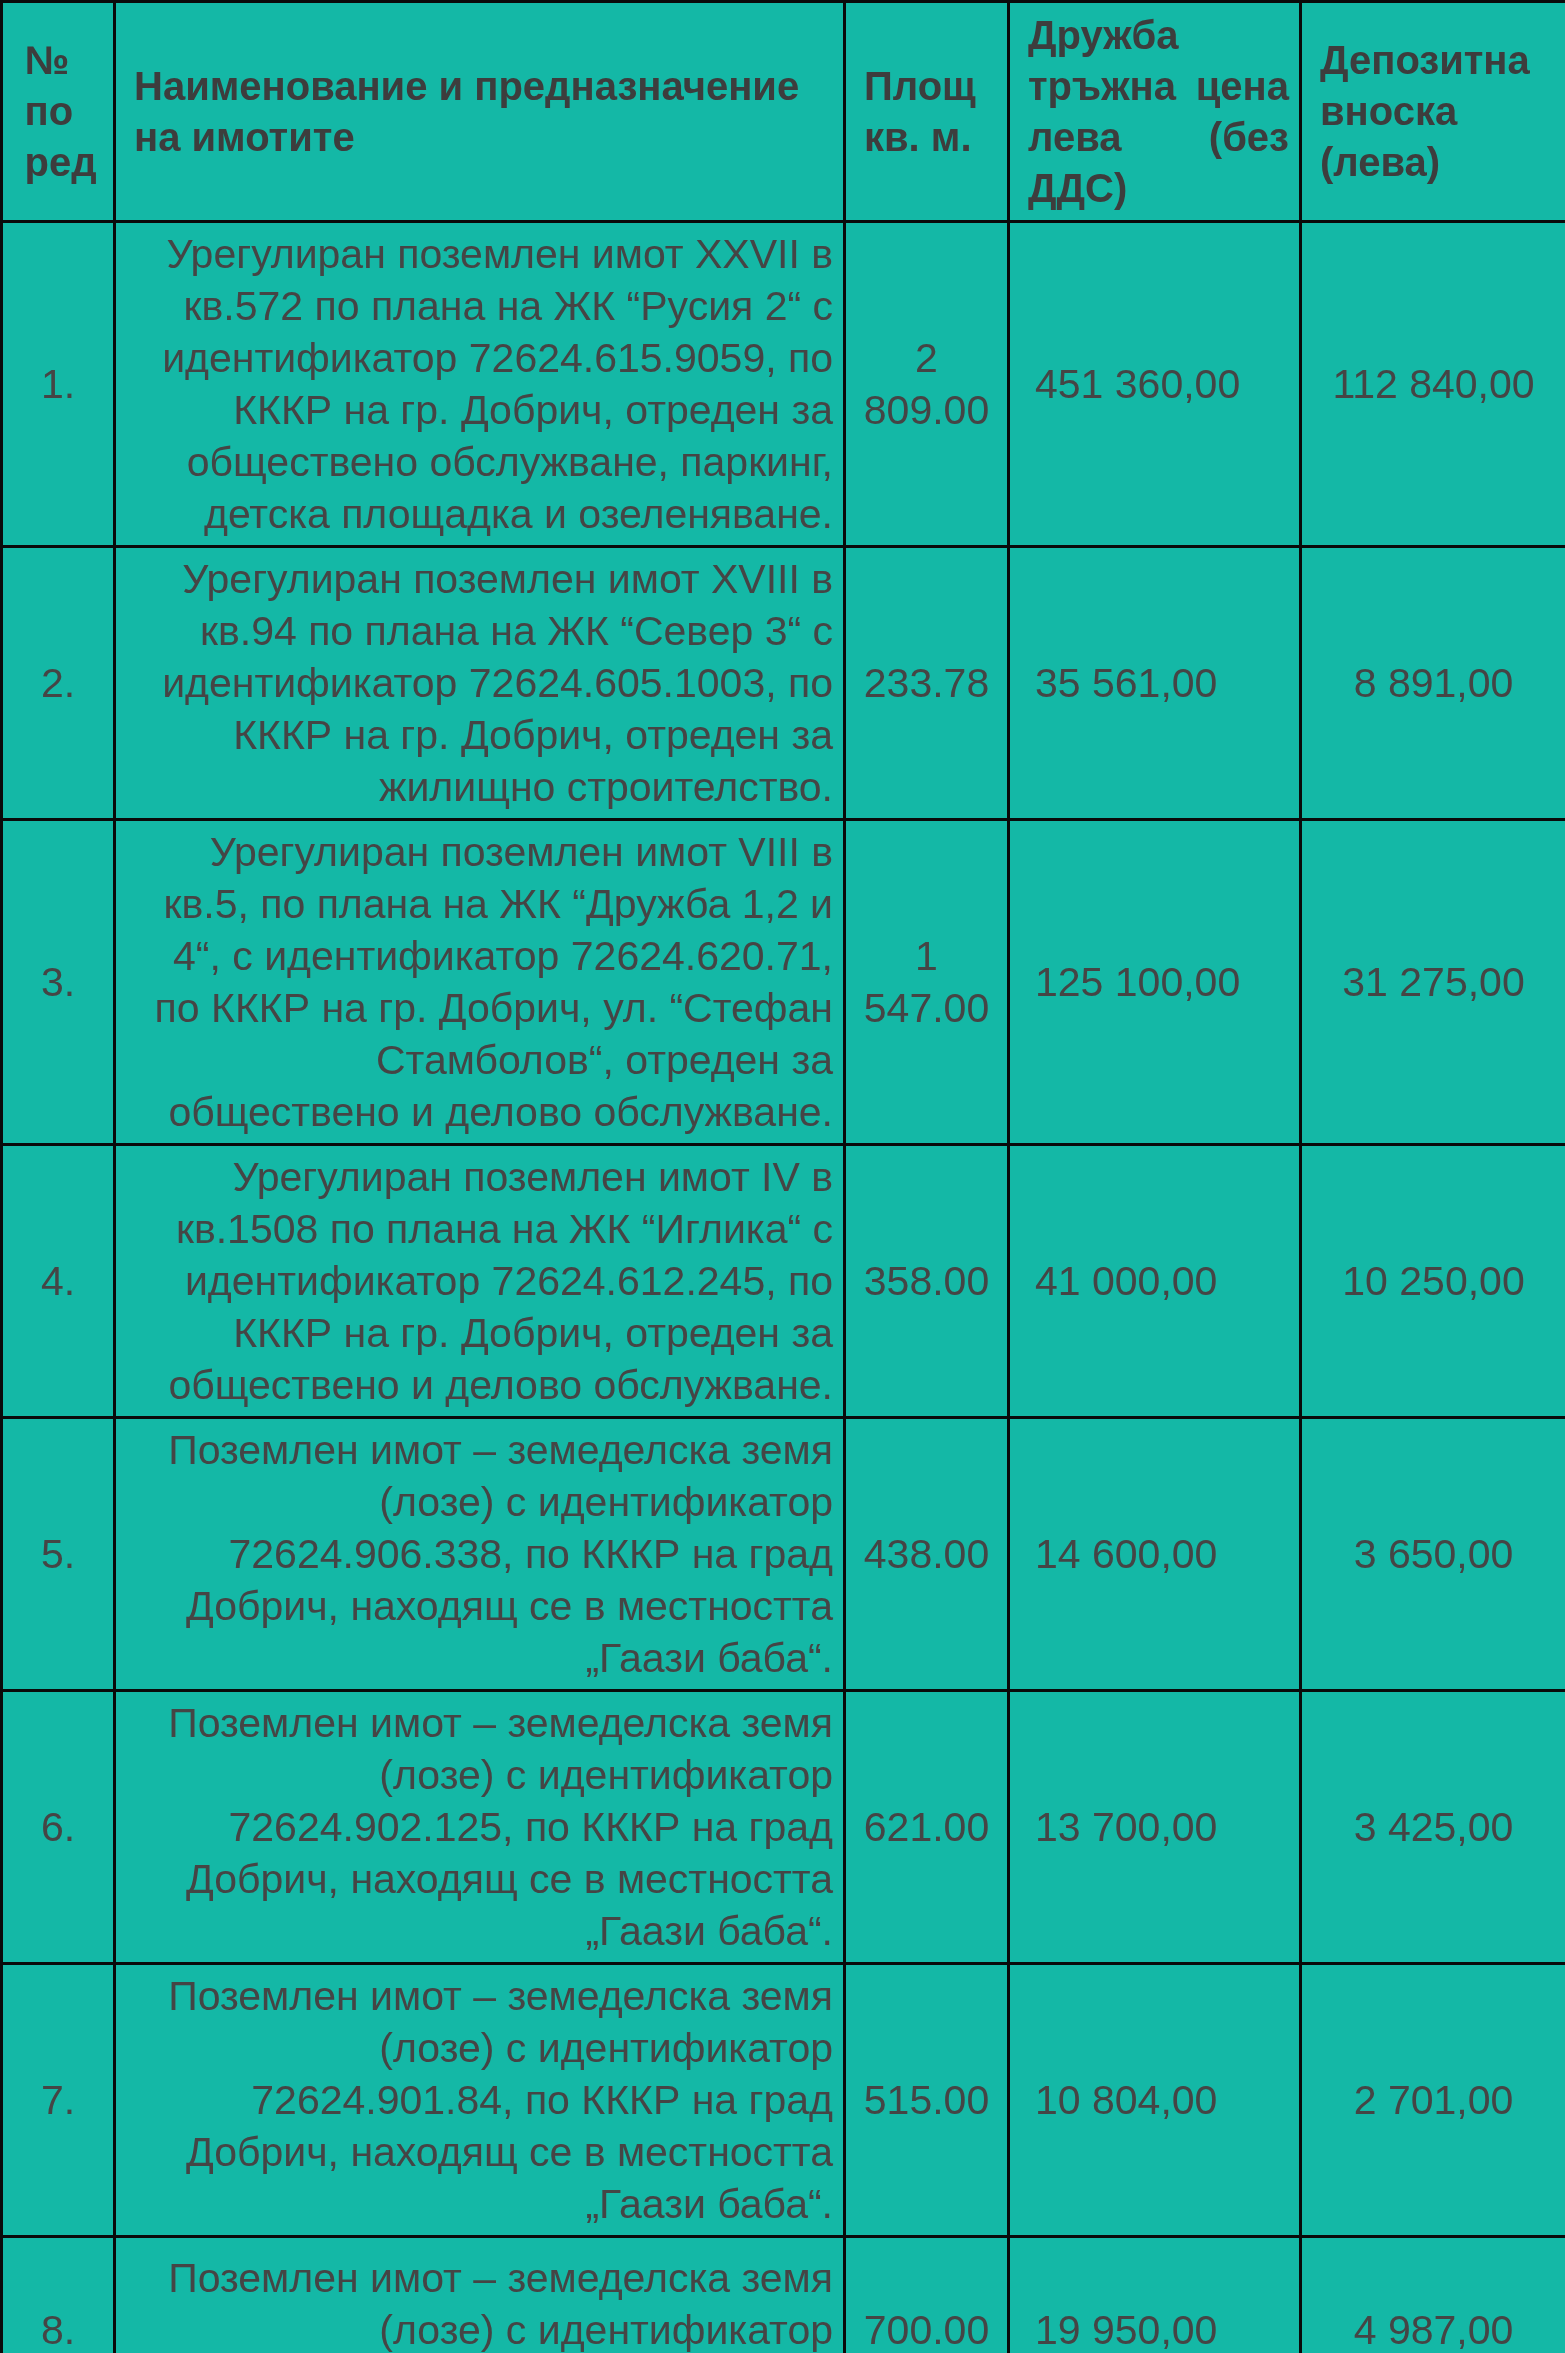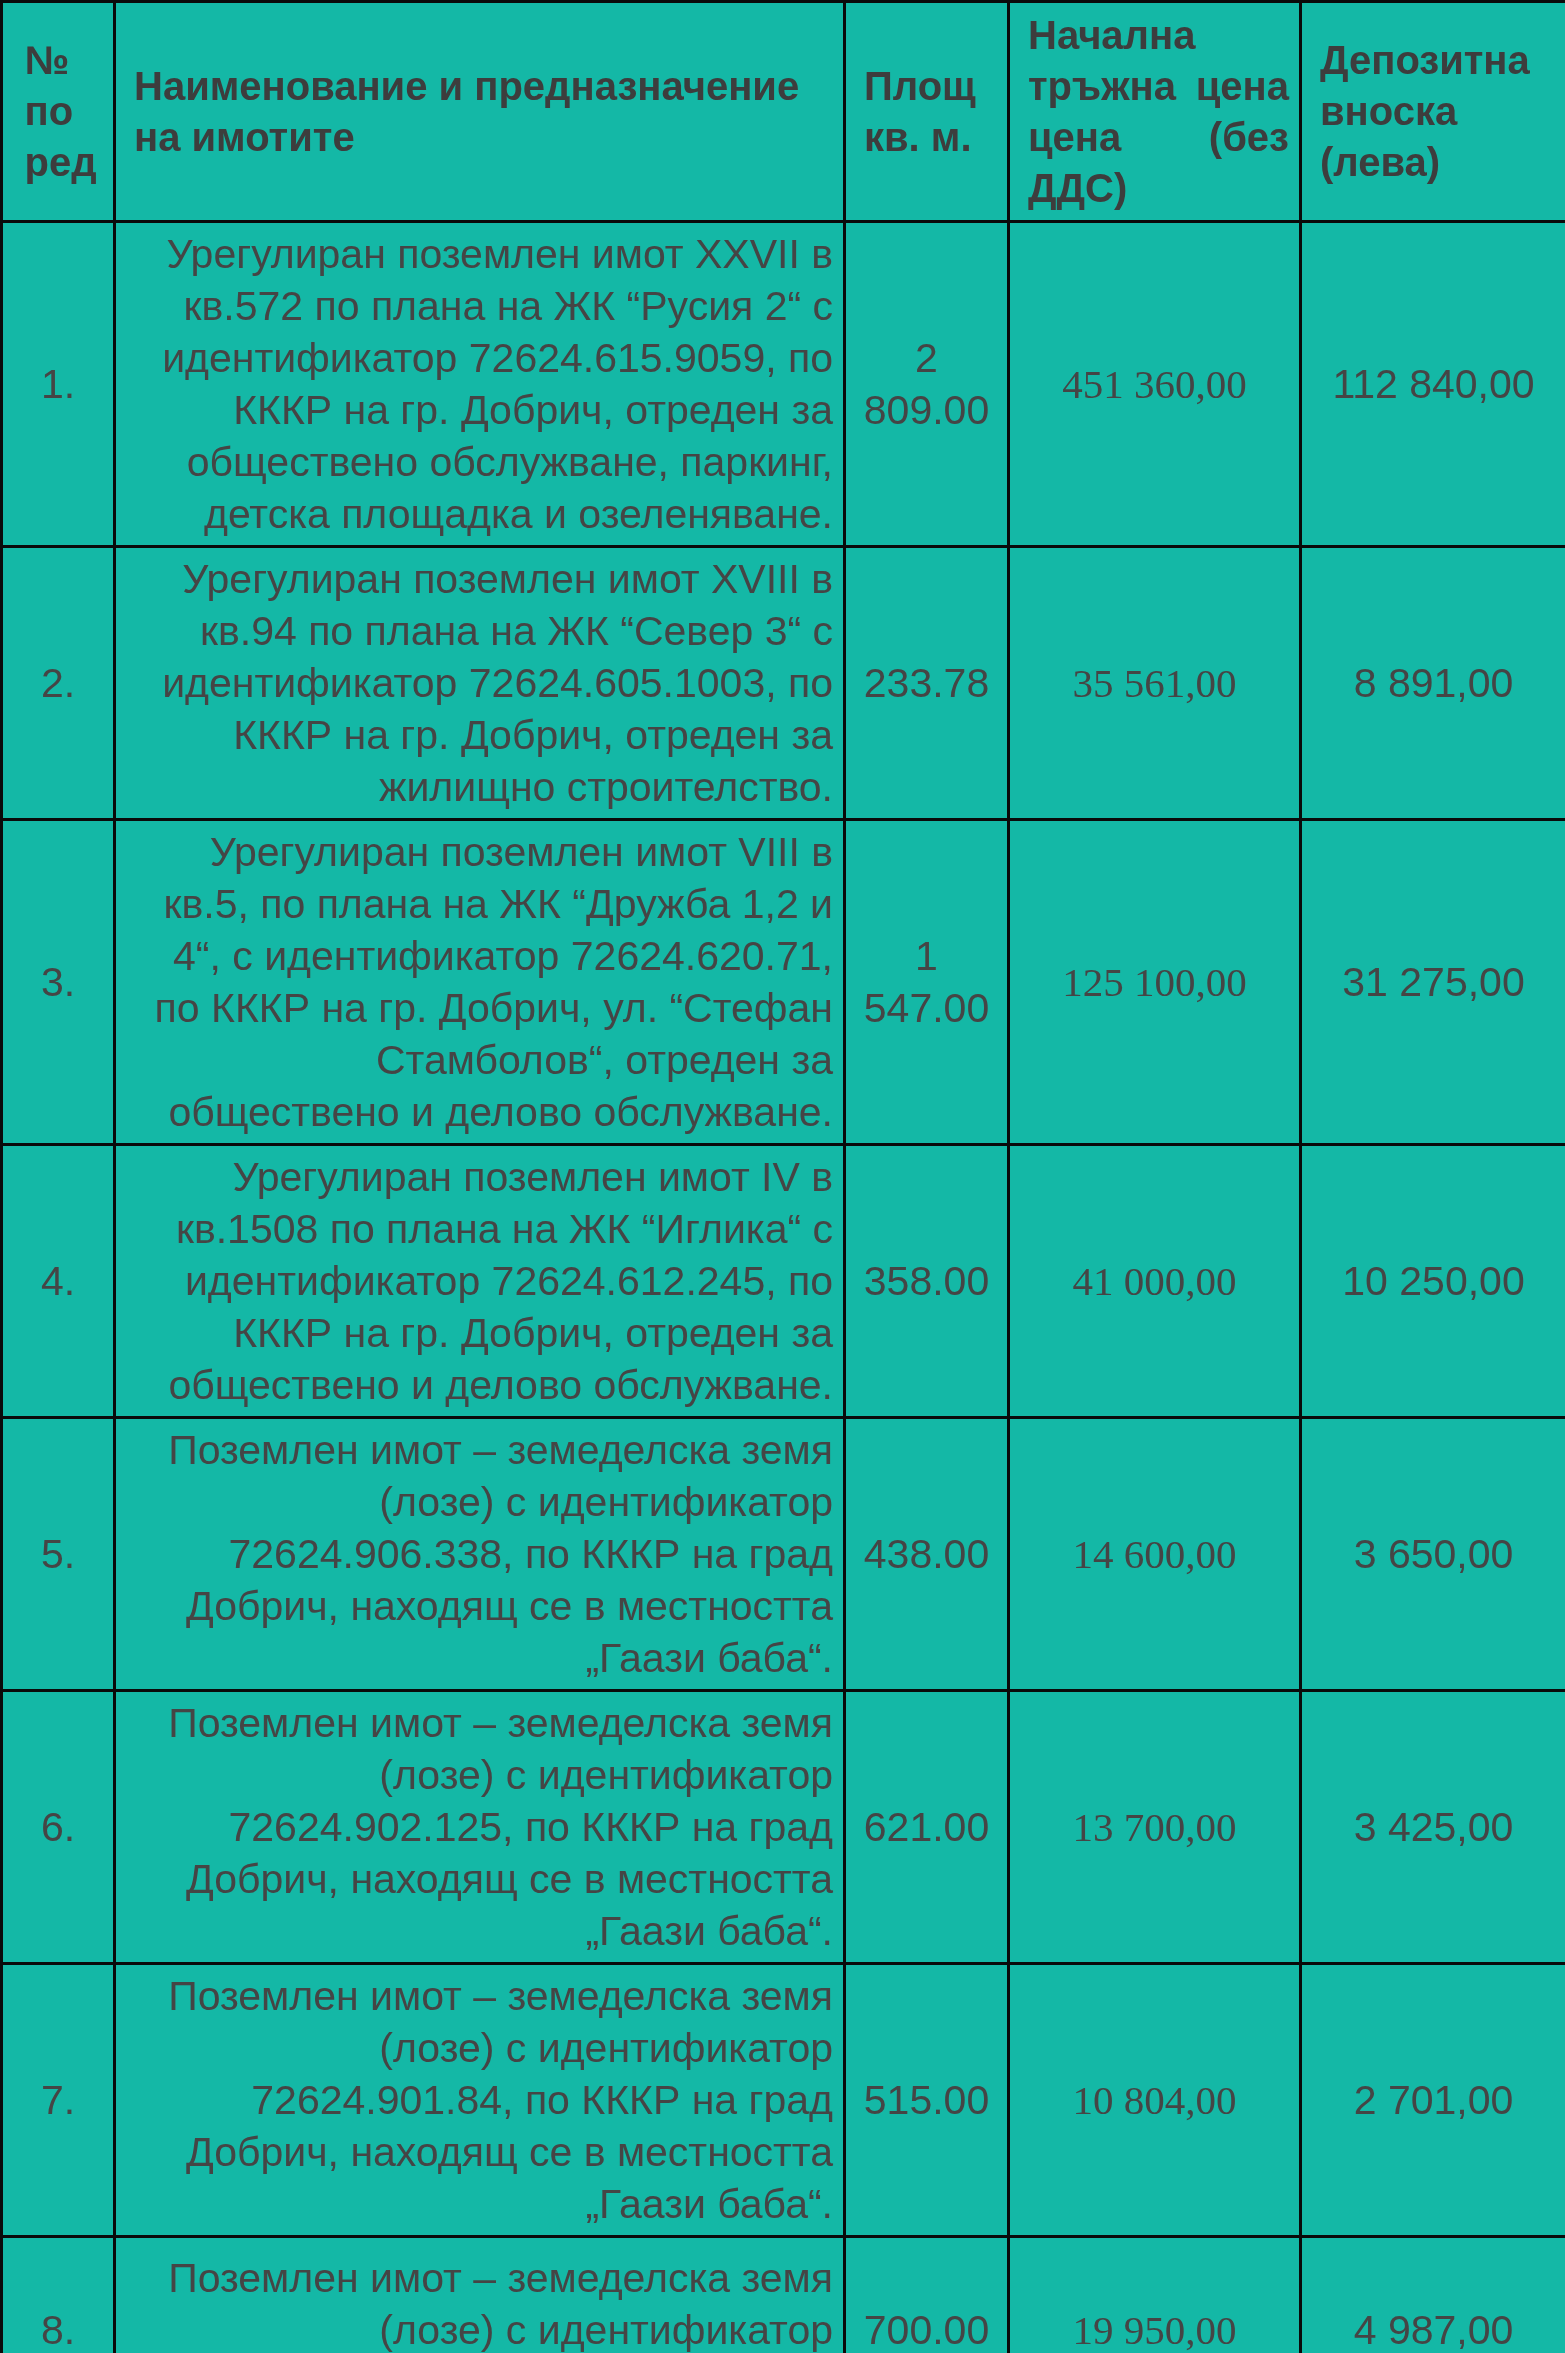--- a/index.html
+++ b/index.html
@@ -47,21 +47,21 @@
   thead th.h-price { text-align: justify; text-align-last: left; }
 
   tbody td {
     font-size: 41px;
     line-height: 52px;
     color: #454545;
   }
   td.c-num    { text-align: center; padding: 0 5px; }
   td.c-name   { text-align: right; padding: 5px 10px 5px 20px; }
   td.c-area   { text-align: center; padding: 0 6.6px; }
-  td.c-price  { text-align: center; padding: 0 9px; font-family: Liberation Serif, serif; }
+  td.c-price  { padding: 0 25px; }
   td.c-deposit{ text-align: center; padding: 0 24px; }
 
   
   tbody tr:nth-child(1) { height: 320px; }
   tbody tr:nth-child(2) { height: 268px; }
   tbody tr:nth-child(3) { height: 308px; }
   tbody tr:nth-child(4) { height: 258px; }
   tbody tr:nth-child(5) { height: 265px; }
   tbody tr:nth-child(6) { height: 265px; }
   tbody tr:nth-child(7) { height: 265px; }
@@ -77,21 +77,21 @@
         <col class="c2">
         <col class="c3">
         <col class="c4">
         <col class="c5">
     </colgroup>
     <thead>
       <tr>
         <th class="h-num">№ по ред</th>
         <th class="h-name">Наименование и предназначение на имотите</th>
         <th class="h-area">Площ кв. м.</th>
-        <th class="h-price">Начална тръжна цена цена (без ДДС)</th>
+        <th class="h-price">Дружба тръжна цена лева (без ДДС)</th>
         <th class="h-deposit">Депозитна вноска (лева)</th>
       </tr>
     </thead>
     <tbody>
   <tr>
     <td class="c-num">1.</td>
     <td class="c-name">Урегулиран поземлен имот XXVII в кв.572 по плана на ЖК “Русия 2“ с идентификатор 72624.615.9059, по КККР на гр. Добрич, отреден за обществено обслужване, паркинг, детска площадка и озеленяване.</td>
     <td class="c-area">2 809.00</td>
     <td class="c-price">451 360,00</td>
     <td class="c-deposit">112 840,00</td>

